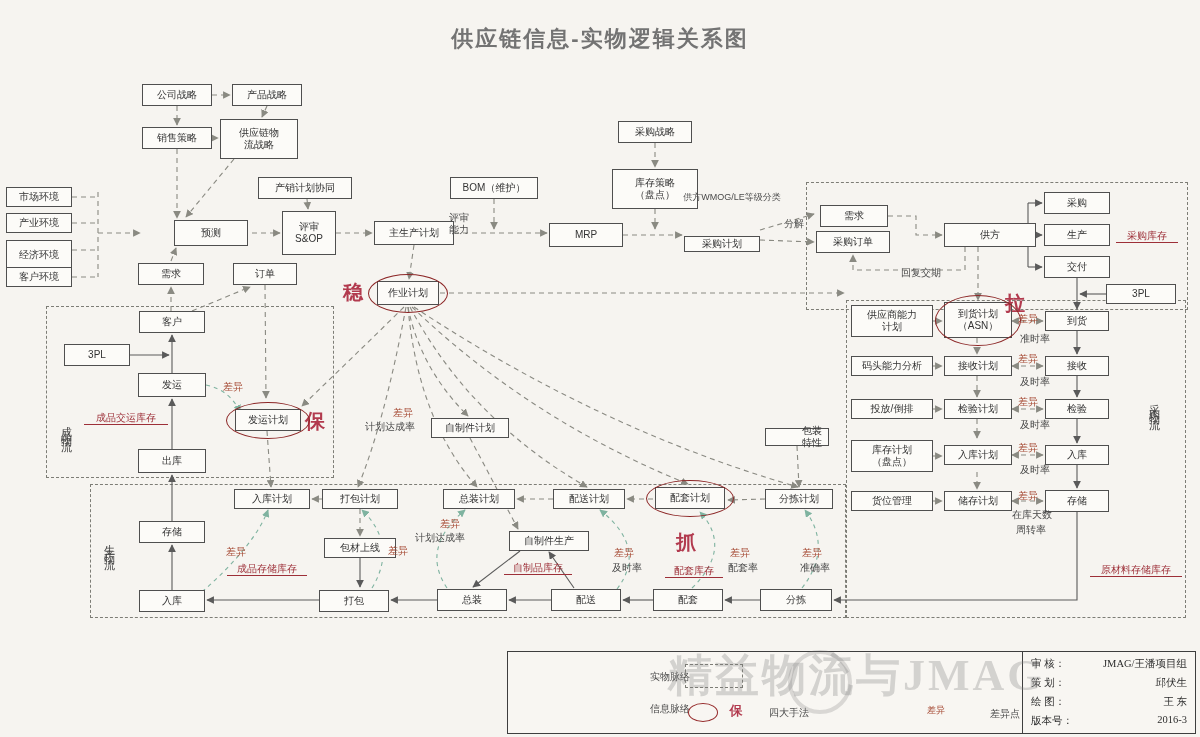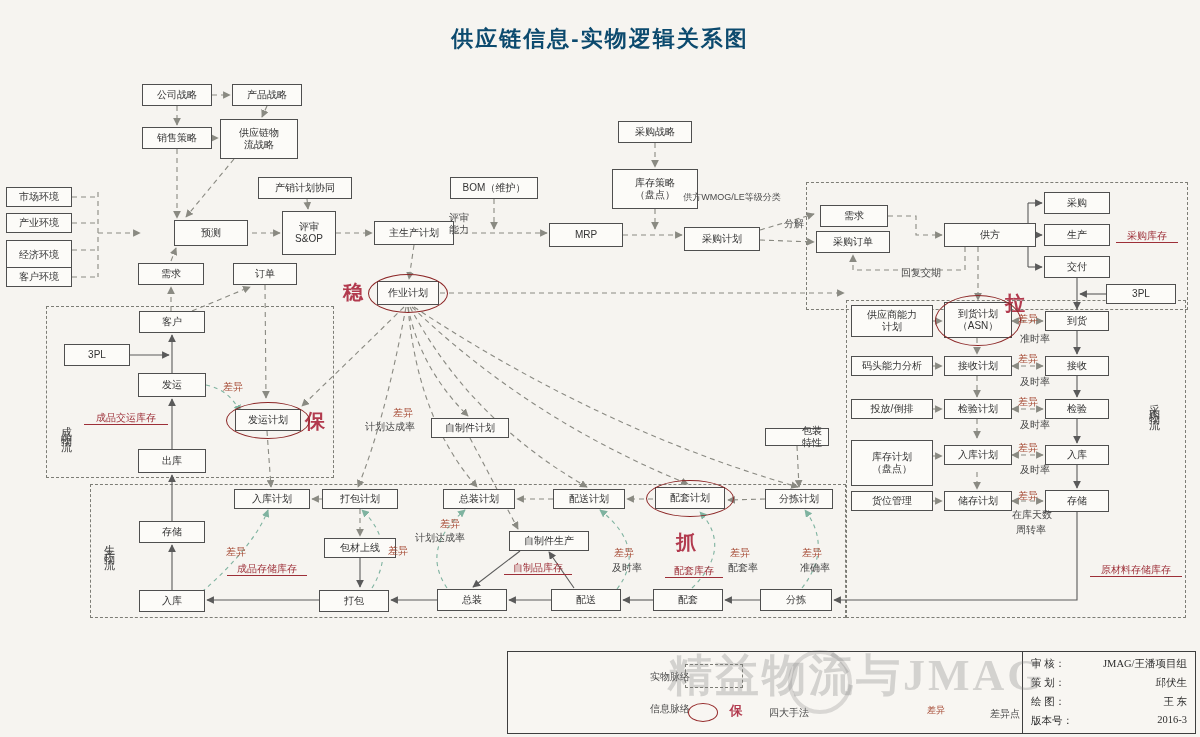--- a/index.html
+++ b/index.html
@@ -1,20 +1,20 @@
 <!DOCTYPE html>
 <html><head>
 <meta charset="utf-8">
 <style>
   html,body{margin:0;padding:0;background:#e9e7e3;}
   #stage{position:relative;width:1200px;height:737px;margin:0 auto;
          background:#f6f4f0;overflow:hidden;
          font-family:"Liberation Sans",sans-serif;}
   #title{position:absolute;top:24px;left:0;right:0;text-align:center;
-         font-size:22px;font-weight:bold;color:#0c4a6e;letter-spacing:2px;
+         font-size:22px;font-weight:bold;color:#737373;letter-spacing:2px;
          font-family:"Liberation Sans",sans-serif;}
   .n{position:absolute;box-sizing:border-box;display:flex;align-items:center;
      justify-content:center;text-align:center;white-space:pre-line;
      line-height:1.2;font-size:10px;color:#333;z-index:2;}
   .t-b{background:#fcfbf8;border:1px solid #4f4f4f;padding:1px 2px;}
   .t-lb{color:#4a4a4a;}
   .t-df{color:#a64b35;}
   .t-mt{color:#474747;}
   .t-rc{color:#b23a4e;font-weight:bold;font-size:20px;
         font-family:"Liberation Serif",serif;}
@@ -195,41 +195,41 @@
     <div class="n t-b" style="left: 6px; top: 187px; width: 66px; height: 20px;">市场环境</div>
     <div class="n t-b" style="left: 6px; top: 213px; width: 66px; height: 20px;">产业环境</div>
     <div class="n t-b" style="left: 6px; top: 240px; width: 66px; height: 30px;">经济环境</div>
     <div class="n t-b" style="left: 6px; top: 267px; width: 66px; height: 20px;">客户环境</div>
     <div class="n t-b" style="left: 618px; top: 121px; width: 74px; height: 22px;">采购战略</div>
     <div class="n t-b" style="left: 450px; top: 177px; width: 88px; height: 22px;">BOM（维护）</div>
     <div class="n t-b" style="left: 612px; top: 169px; width: 86px; height: 40px;">库存策略
 （盘点）</div>
     <div class="n t-b" style="left: 374px; top: 221px; width: 80px; height: 24px;">主生产计划</div>
     <div class="n t-b" style="left: 549px; top: 223px; width: 74px; height: 24px;">MRP</div>
-    <div class="n t-b" style="left: 684px; top: 227px; width: 76px; height: 24px;">采购计划</div>
+    <div class="n t-b" style="left: 684px; top: 236px; width: 76px; height: 16px;">采购计划</div>
     <div class="n t-b" style="left: 820px; top: 205px; width: 68px; height: 22px;">需求</div>
     <div class="n t-b" style="left: 816px; top: 231px; width: 74px; height: 22px;">采购订单</div>
     <div class="n t-b" style="left: 944px; top: 223px; width: 92px; height: 24px;">供方</div>
     <div class="n t-b" style="left: 1044px; top: 192px; width: 66px; height: 22px;">采购</div>
     <div class="n t-b" style="left: 1044px; top: 224px; width: 66px; height: 22px;">生产</div>
     <div class="n t-b" style="left: 1044px; top: 256px; width: 66px; height: 22px;">交付</div>
     <div class="n t-b" style="left: 1106px; top: 284px; width: 70px; height: 20px;">3PL</div>
     <div class="n t-b" style="left: 851px; top: 305px; width: 82px; height: 32px;">供应商能力
 计划</div>
     <div class="n t-b" style="left: 944px; top: 302px; width: 68px; height: 36px;">到货计划
 （ASN）</div>
     <div class="oval" style="left: 935px; top: 295px; width: 84px; height: 49px;"></div>
     <div class="n t-b" style="left: 1045px; top: 311px; width: 64px; height: 20px;">到货</div>
     <div class="n t-b" style="left: 851px; top: 356px; width: 82px; height: 20px;">码头能力分析</div>
     <div class="n t-b" style="left: 944px; top: 356px; width: 68px; height: 20px;">接收计划</div>
     <div class="n t-b" style="left: 1045px; top: 356px; width: 64px; height: 20px;">接收</div>
     <div class="n t-b" style="left: 851px; top: 399px; width: 82px; height: 20px;">投放/倒排</div>
     <div class="n t-b" style="left: 944px; top: 399px; width: 68px; height: 20px;">检验计划</div>
     <div class="n t-b" style="left: 1045px; top: 399px; width: 64px; height: 20px;">检验</div>
-    <div class="n t-b" style="left: 851px; top: 440px; width: 82px; height: 46px;">库存计划
+    <div class="n t-b" style="left: 851px; top: 440px; width: 82px; height: 32px;">库存计划
 （盘点）</div>
     <div class="n t-b" style="left: 944px; top: 445px; width: 68px; height: 20px;">入库计划</div>
     <div class="n t-b" style="left: 1045px; top: 445px; width: 64px; height: 20px;">入库</div>
     <div class="n t-b" style="left: 851px; top: 491px; width: 82px; height: 20px;">货位管理</div>
     <div class="n t-b" style="left: 944px; top: 491px; width: 68px; height: 20px;">储存计划</div>
     <div class="n t-b" style="left: 1045px; top: 490px; width: 64px; height: 22px;">存储</div>
     <div class="n t-b" style="left: 139px; top: 311px; width: 66px; height: 22px;">客户</div>
     <div class="n t-b" style="left: 64px; top: 344px; width: 66px; height: 22px;">3PL</div>
     <div class="n t-b" style="left: 138px; top: 373px; width: 68px; height: 24px;">发运</div>
     <div class="n t-b" style="left: 138px; top: 449px; width: 68px; height: 24px;">出库</div>

